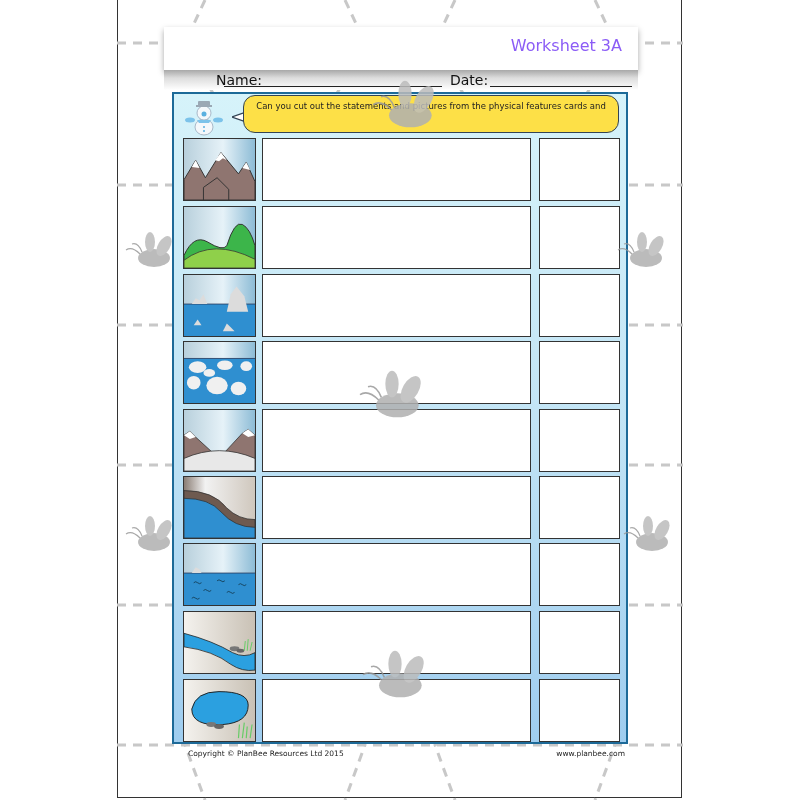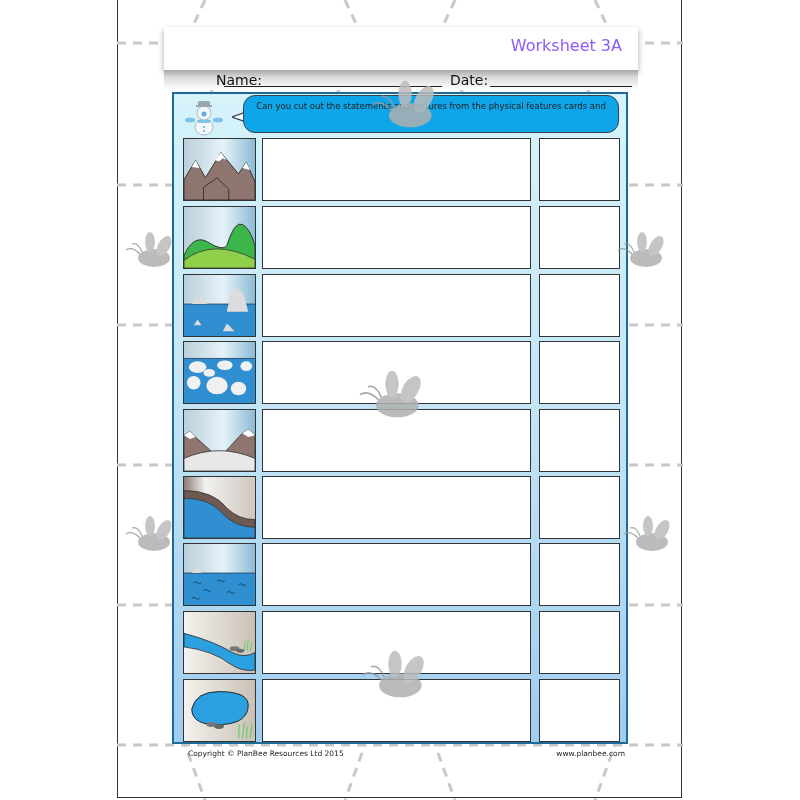--- a/index.html
+++ b/index.html
@@ -8,21 +8,21 @@
   .bg-pattern{position:absolute;left:0;top:0;width:800px;height:800px;pointer-events:none;}
   .title-bar{position:absolute;left:164px;top:27px;width:474px;height:43px;background:#fff;box-shadow:0 3px 6px rgba(0,0,0,0.35);}
   .title-left{position:absolute;left:12px;top:9px;font-size:16px;color:#111;}
   .title-right{position:absolute;right:16px;top:9px;font-size:16px;color:#8b5cf6;}
   .name-row{position:absolute;left:164px;top:70px;width:474px;height:20px;background:linear-gradient(#a8a8a8,#ddd 40%,#fff);}
   .name-label{position:absolute;left:12px;top:2px;font-size:14px;color:#111;margin-left:40px;}
   .name-line{position:absolute;left:60px;top:16px;width:218px;border-bottom:1px solid #222;}
   .date-label{position:absolute;left:286px;top:2px;font-size:14px;color:#111;}
   .date-line{position:absolute;left:326px;top:16px;width:142px;border-bottom:1px solid #222;}
   .panel{position:absolute;left:172px;top:92px;width:456px;height:652px;border:2px solid #1d6a98;box-sizing:border-box;background:linear-gradient(#d6f3fa,#c2e4f5 50%,#9fcdef);}
-  .bubble{position:absolute;left:243px;top:95px;width:376px;height:38px;border:1.5px solid #345;border-radius:12px;background:#0ea5e9;box-sizing:border-box;}
+  .bubble{position:absolute;left:243px;top:95px;width:376px;height:38px;border:1.5px solid #345;border-radius:12px;background:#fde047;box-sizing:border-box;}
   .bubble-tail{position:absolute;left:232px;top:112px;width:14px;height:10px;}
   .bubble-text{position:absolute;left:0;top:4px;width:100%;text-align:center;font-size:8.5px;line-height:13px;color:#222;}
   .snowman{position:absolute;left:182px;top:96px;width:44px;height:40px;}
   .row{position:absolute;left:183px;height:63px;}
   .icon{position:absolute;left:0;top:0;width:73px;height:63px;border:1.5px solid #333;box-sizing:border-box;overflow:hidden;}
   .icon svg{display:block;width:100%;height:100%;}
   .text-box{position:absolute;left:79px;top:0;width:269px;height:63px;border:1.5px solid #333;background:#fff;box-sizing:border-box;}
   .mini-box{position:absolute;left:356px;top:0;width:81px;height:63px;border:1.5px solid #333;background:#fff;box-sizing:border-box;}
   .footer-left{position:absolute;left:188px;top:749px;font-size:7.5px;color:#222;}
   .footer-right{position:absolute;right:175px;top:749px;font-size:7.5px;color:#222;}

